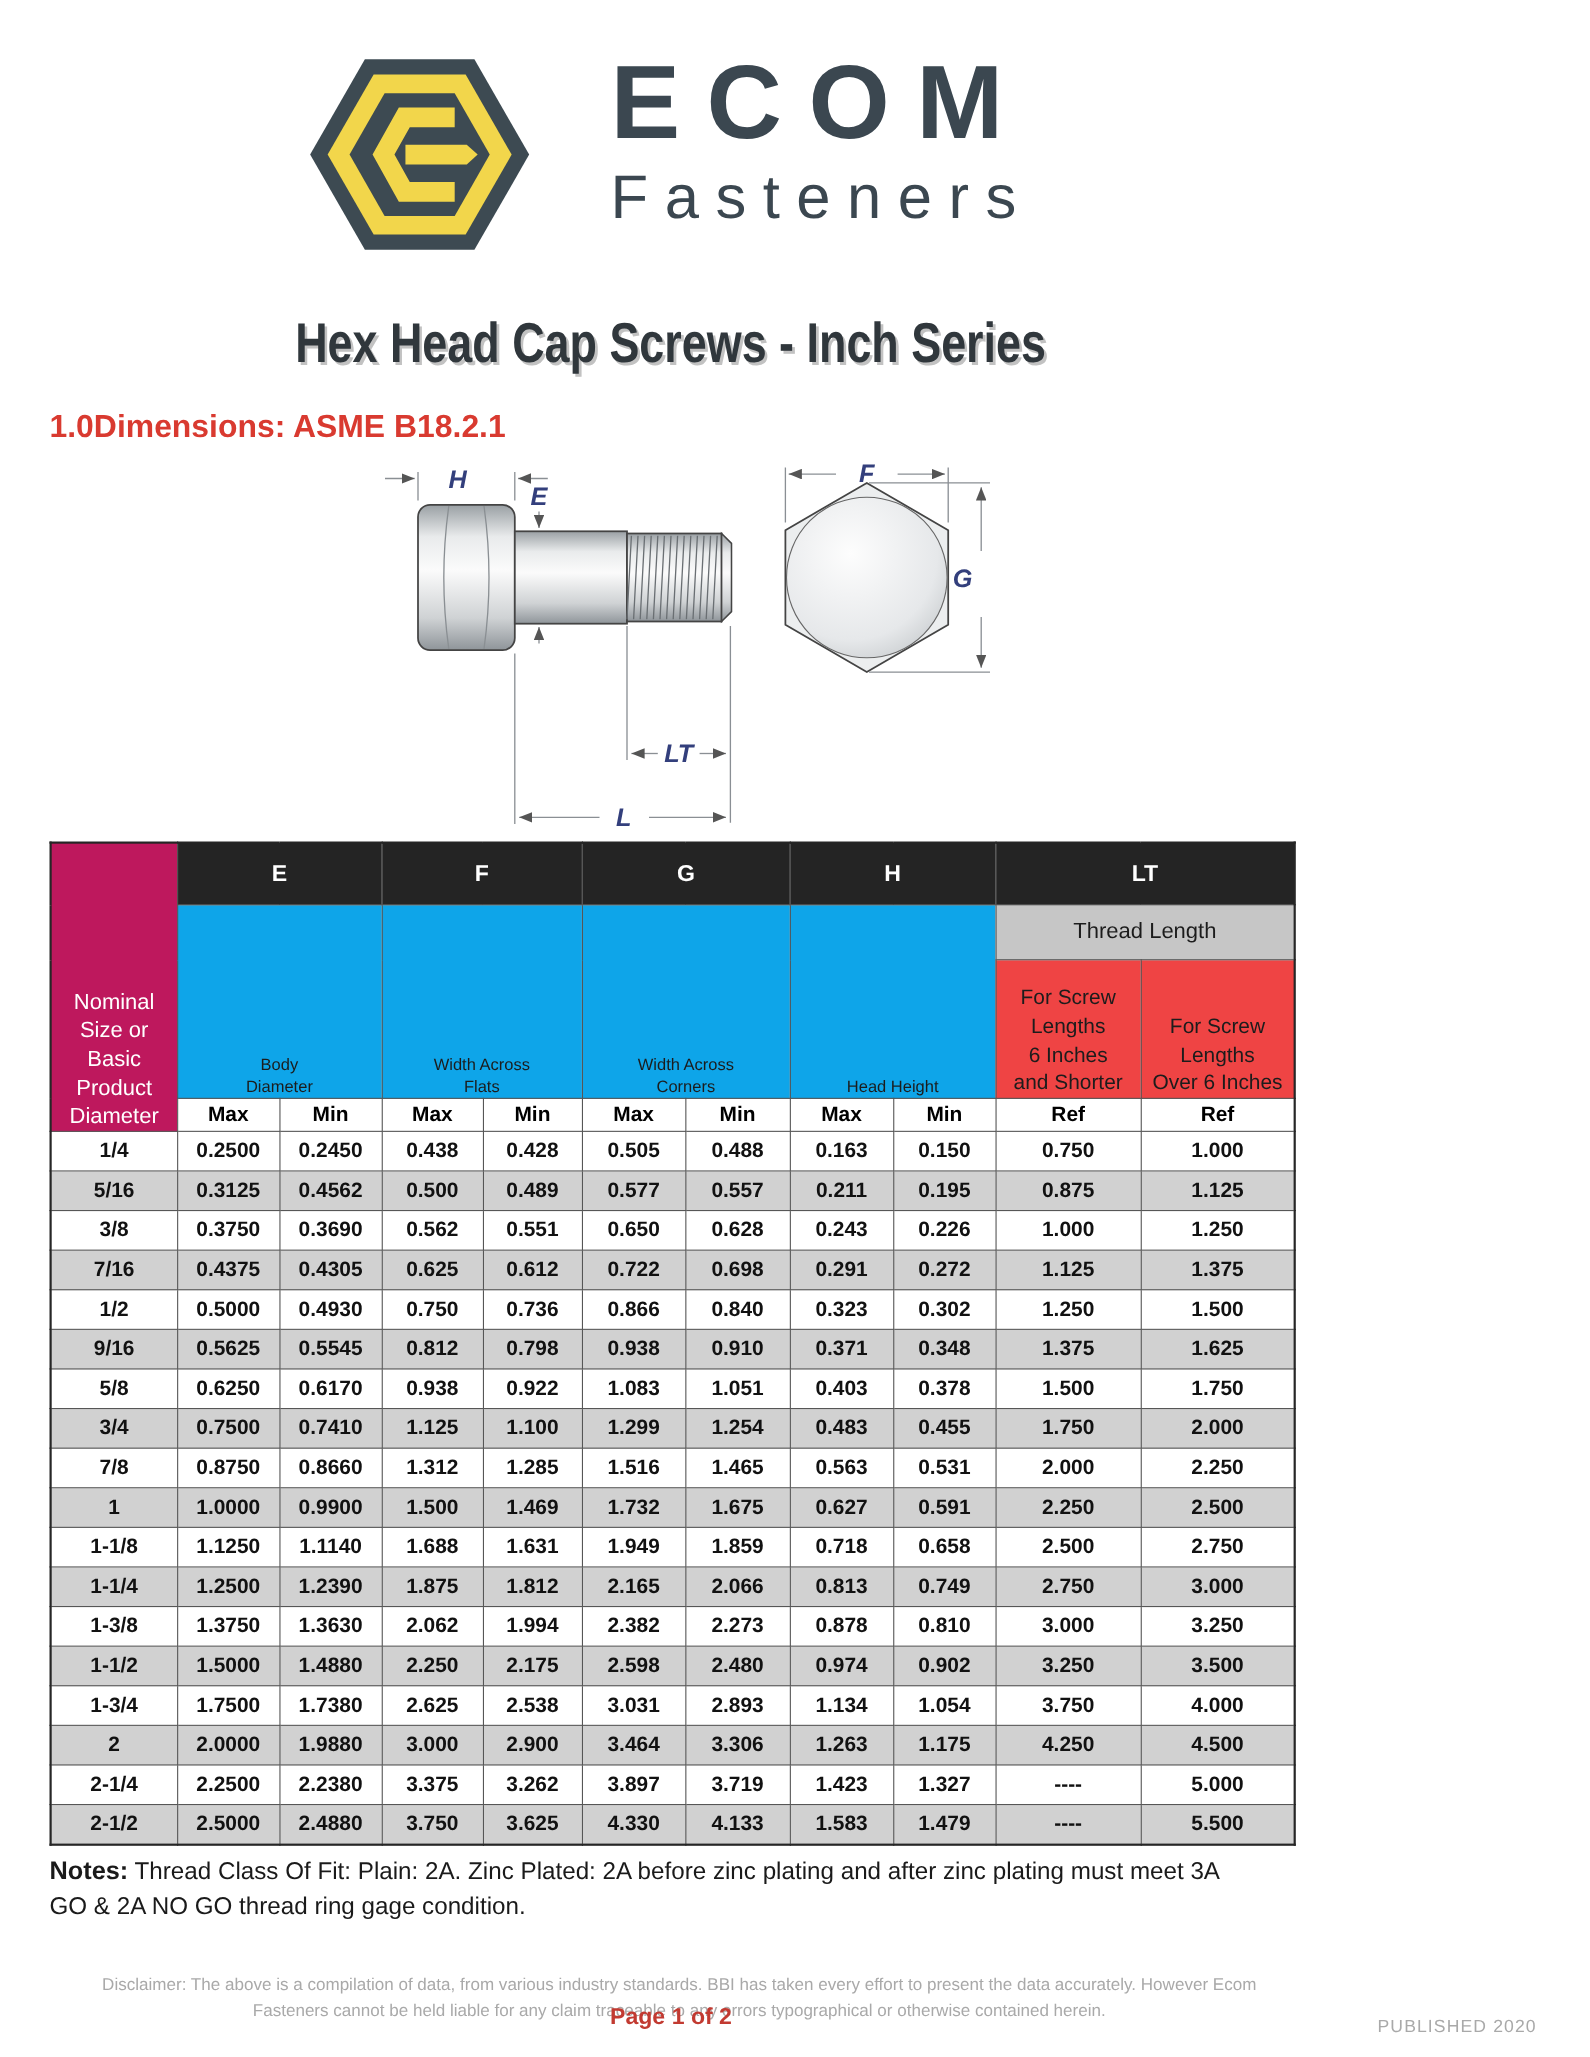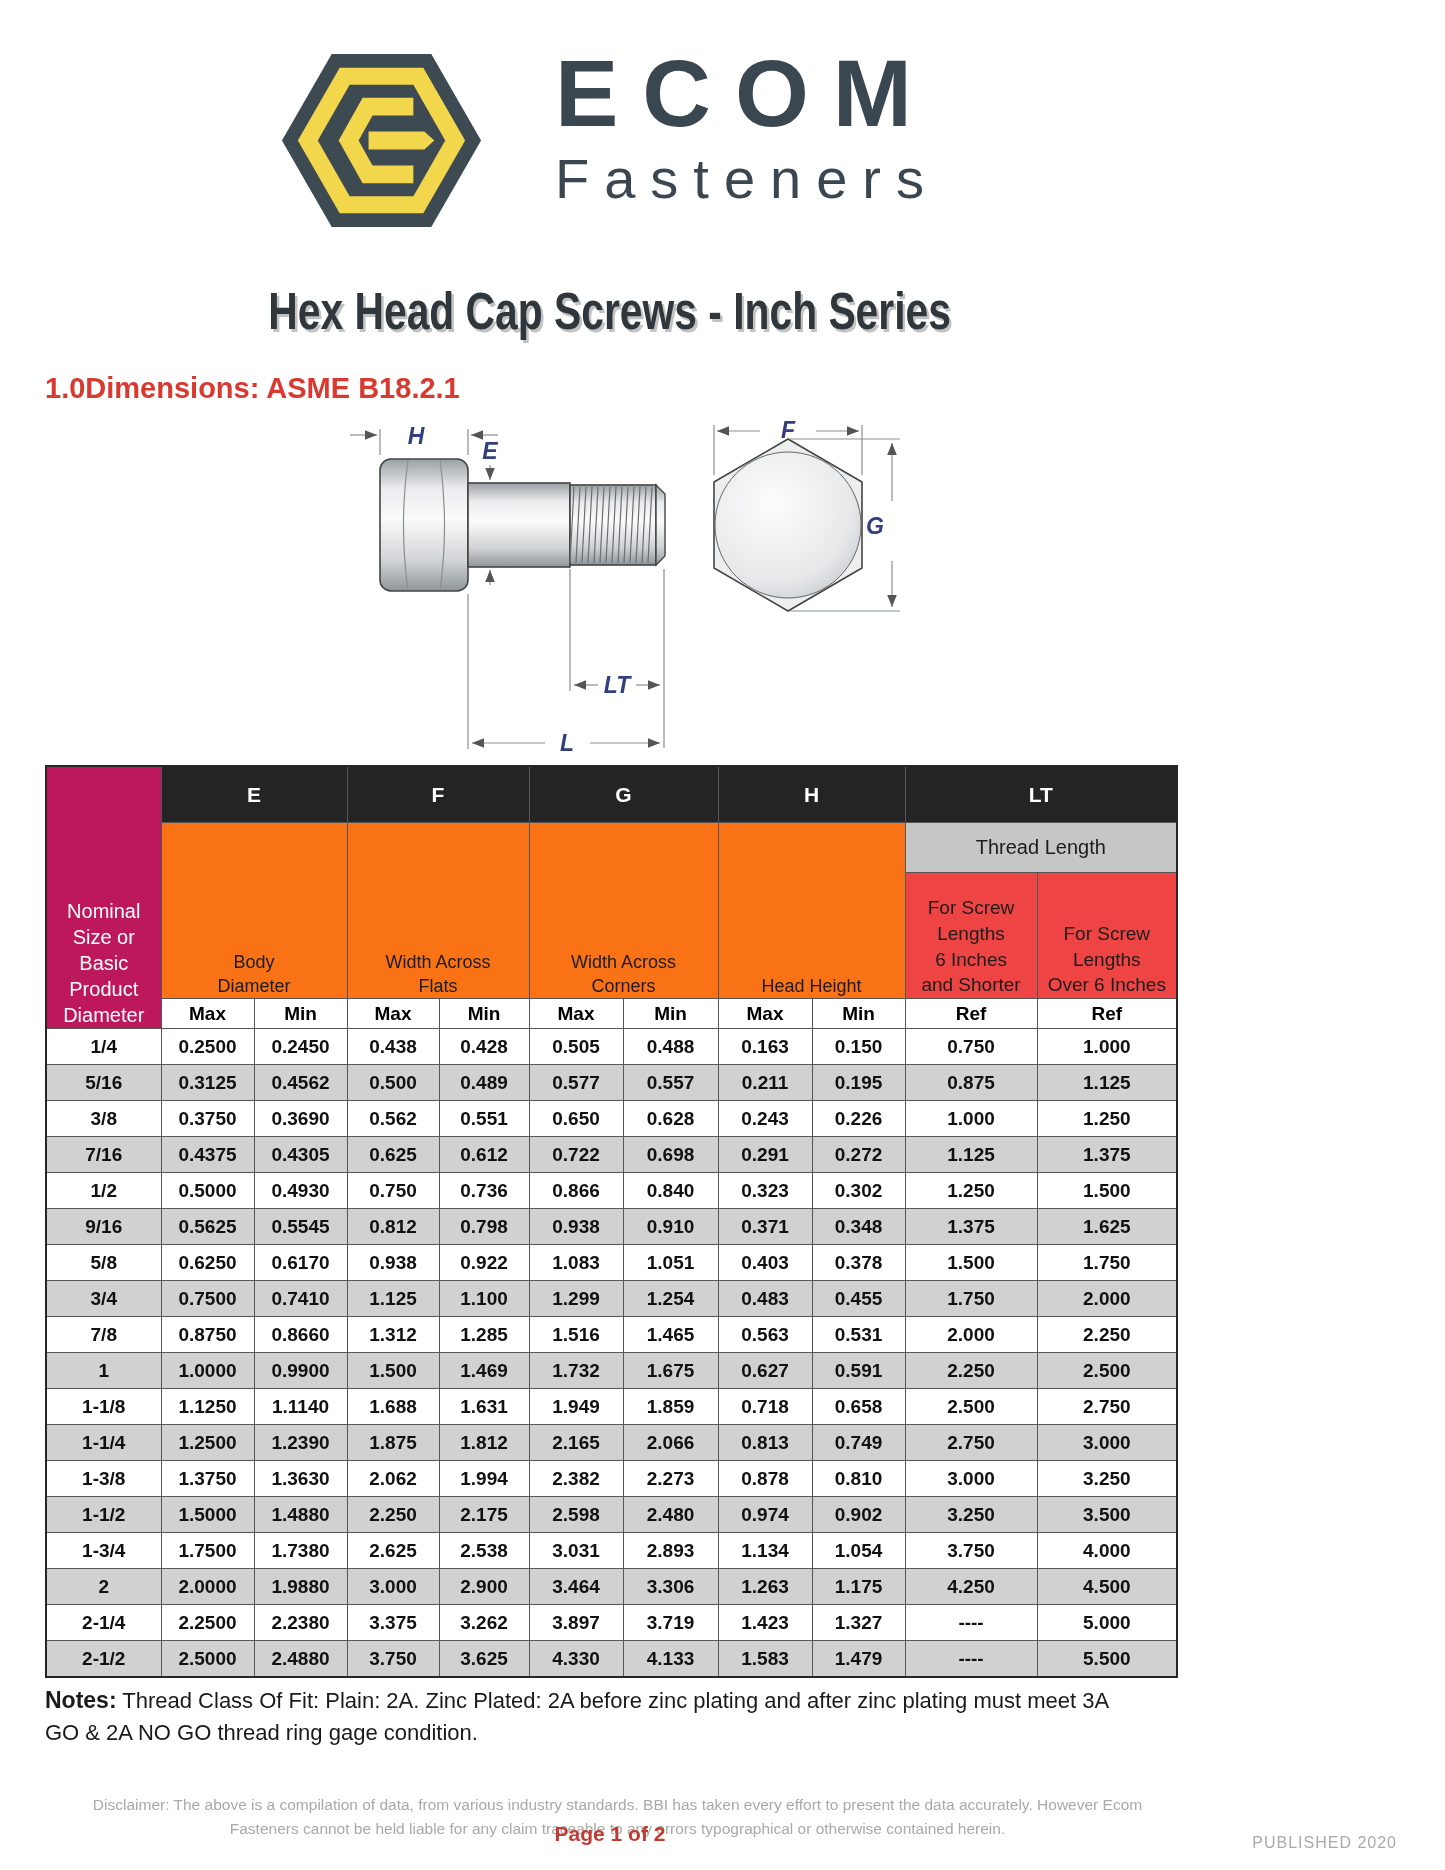--- a/index.html
+++ b/index.html
@@ -25,21 +25,21 @@
   .diagram{position:absolute;left:340px;top:413px;width:580px;height:350px;}
   .dim-label{font:italic 700 23px "Liberation Sans",sans-serif;fill:#333f7c;}
 
   
   table.spec{position:absolute;left:45px;top:765px;width:1131px;border-collapse:collapse;
      table-layout:fixed;border:2px solid #262626;font-family:"Liberation Sans",sans-serif;}
   table.spec th,table.spec td{border:1px solid #565656;text-align:center;padding:0;}
   .r-letters th{background:#242424;color:#fff;font-size:21px;font-weight:700;height:55px;}
   th.corner{background:#be185d;color:#fff;font-size:20px;font-weight:400;
      vertical-align:bottom;white-space:pre-line;line-height:1.3;padding-bottom:3px;}
-  th.group{background:#f97316;color:#1c1c1c;font-size:18px;font-weight:400;
+  th.group{background:#0ea5e9;color:#1c1c1c;font-size:15px;font-weight:400;
      vertical-align:bottom;white-space:pre-line;line-height:1.3;padding-bottom:4px;}
   th.tlen{background:#c6c6c6;color:#1c1c1c;font-size:20px;font-weight:400;height:49px;}
   .r-group{height:49px;}
   .r-sub{height:126px;}
   th.sub{background:#ef4444;color:#1c1c1c;font-size:19px;font-weight:400;
      vertical-align:bottom;white-space:pre-line;line-height:1.35;padding-bottom:5px;}
   .r-mm th{background:#ffffff;color:#000000;font-size:19px;font-weight:700;height:29px;
      border-bottom:2px solid #262626;}
   table.spec tbody td{background:#ffffff;font-size:19px;font-weight:700;color:#111;height:35px;}
   table.spec tbody tr.alt td{background:#d1d1d1;}

